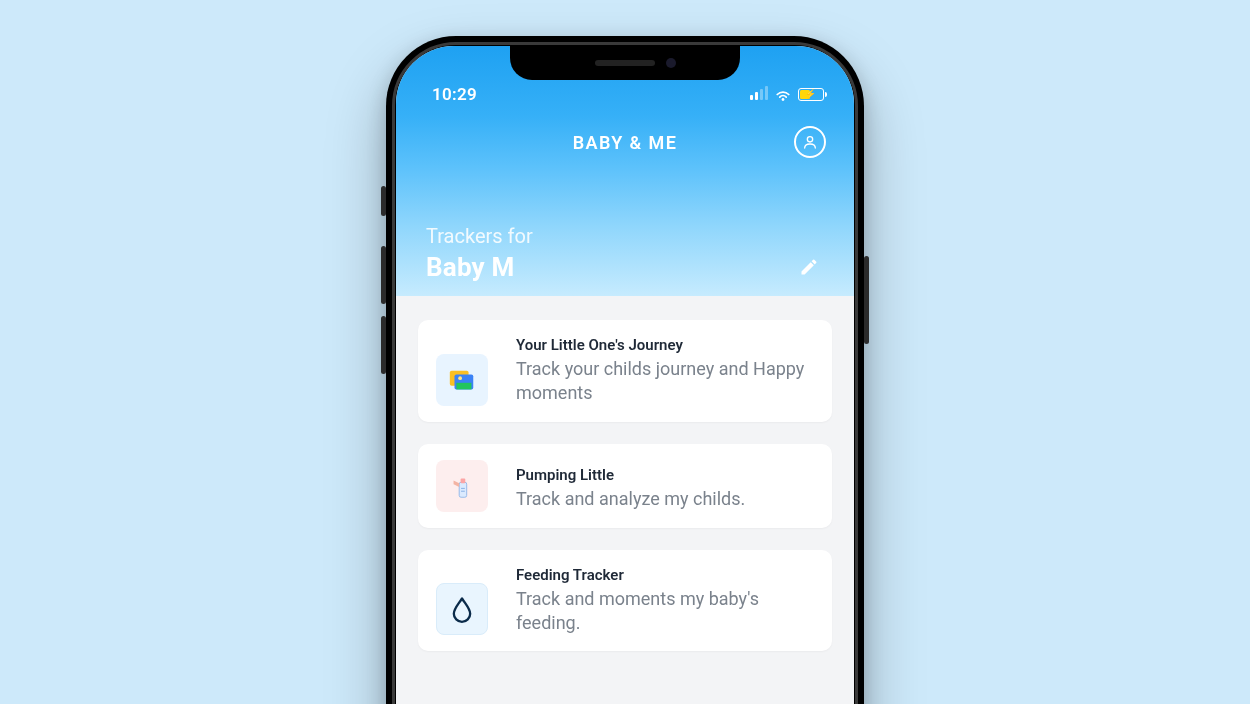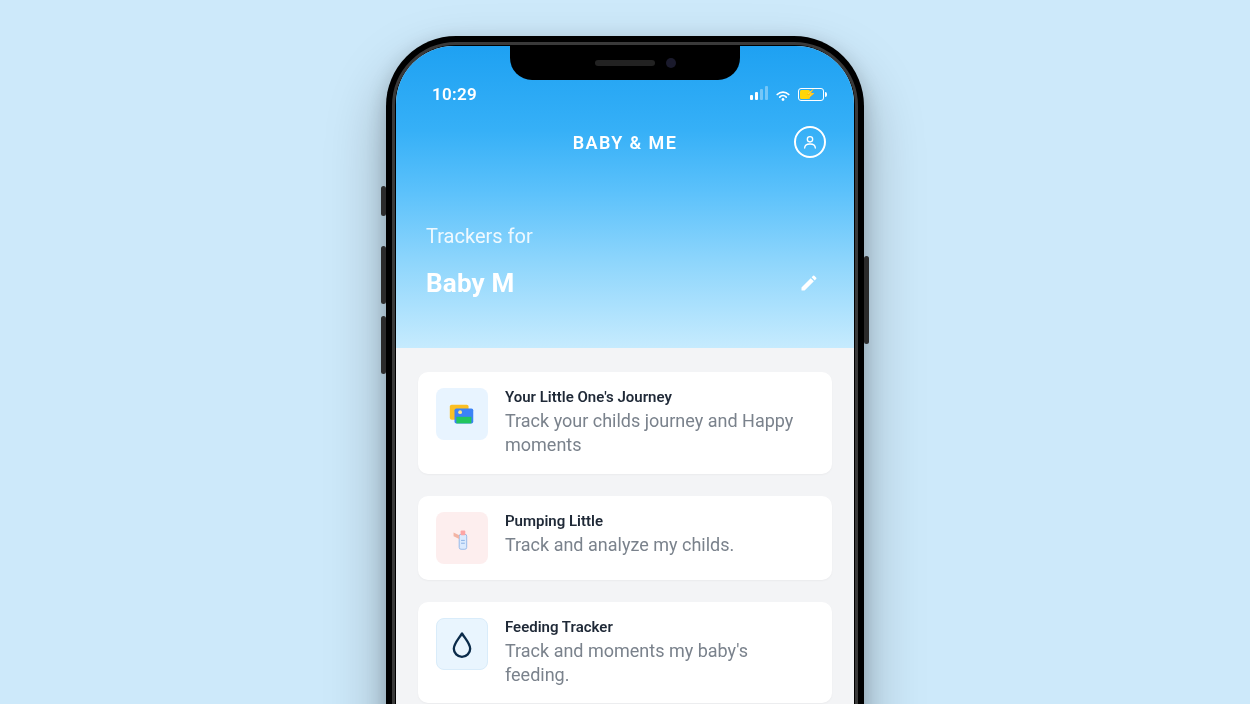--- a/index.html
+++ b/index.html
@@ -112,21 +112,21 @@
       position:absolute; left:1px; top:1px; bottom:1px; width: 40%;
       background: #ffd60a; border-radius: 1.5px;
     }
     .battery-bolt {
       position:absolute; left:50%; top:50%; transform:translate(-50%,-50%);
       color:#fff; font-size:9px; line-height:1;
     }
 
     
     .app-header {
-      height: 302px;
+      height: 250px;
       background: linear-gradient(to bottom, #1ea1f2 0%, #36b0f7 28%, #5bc1fb 48%, #8fd6fc 72%, #c6ebfe 100%);
       color: #fff;
       padding-top: 60px;
       position: relative;
     }
     .brand-row {
       display: flex;
       align-items: center;
       justify-content: center;
       position: relative;
@@ -141,41 +141,41 @@
       display: flex; align-items: center; justify-content: center;
       color: #fff; cursor: pointer; background: transparent;
     }
 
     .subheader {
       display: flex; align-items: flex-end; justify-content: space-between;
       padding: 46px 30px 24px 30px;
     }
     .subheader .labels { color: #fff; }
     .trackers-for { font-size: 20px; opacity: .88; font-weight: 400; }
-    .baby-name { font-size: 26px; font-weight: 700; margin-top: 20px; letter-spacing: .2px; }
+    .baby-name { font-size: 26px; font-weight: 700; margin-top: 4px; letter-spacing: .2px; }
     .edit-btn {
       background: transparent; border: none; color: #fff; cursor: pointer;
       width: 30px; height: 30px; display:flex; align-items:center; justify-content:center;
     }
 
     
     .cards {
       padding: 24px 22px;
       display: flex;
       flex-direction: column;
       gap: 22px;
       background: #f3f4f6;
     }
     .card {
       background: #fff;
       border-radius: 10px;
       padding: 16px 18px;
       display: flex;
-      gap: 17px;
-      align-items: flex-start;
+      gap: 28px;
+      align-items: flex-end;
       cursor: pointer;
       box-shadow: 0 1px 2px rgba(0,0,0,.04);
     }
     .card-icon {
       width: 52px; height: 52px; border-radius: 8px;
       display:flex; align-items:center; justify-content:center;
       flex-shrink: 0;
     }
     .icon-bg-blue { background: #e8f4ff; }
     .icon-bg-pink { background: #fdeeee; }

